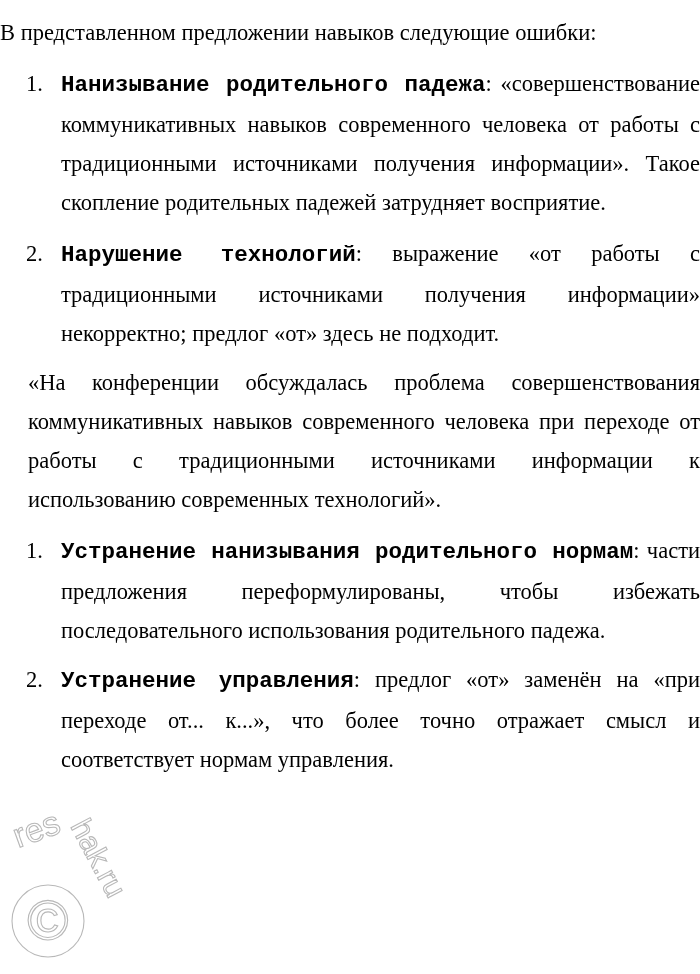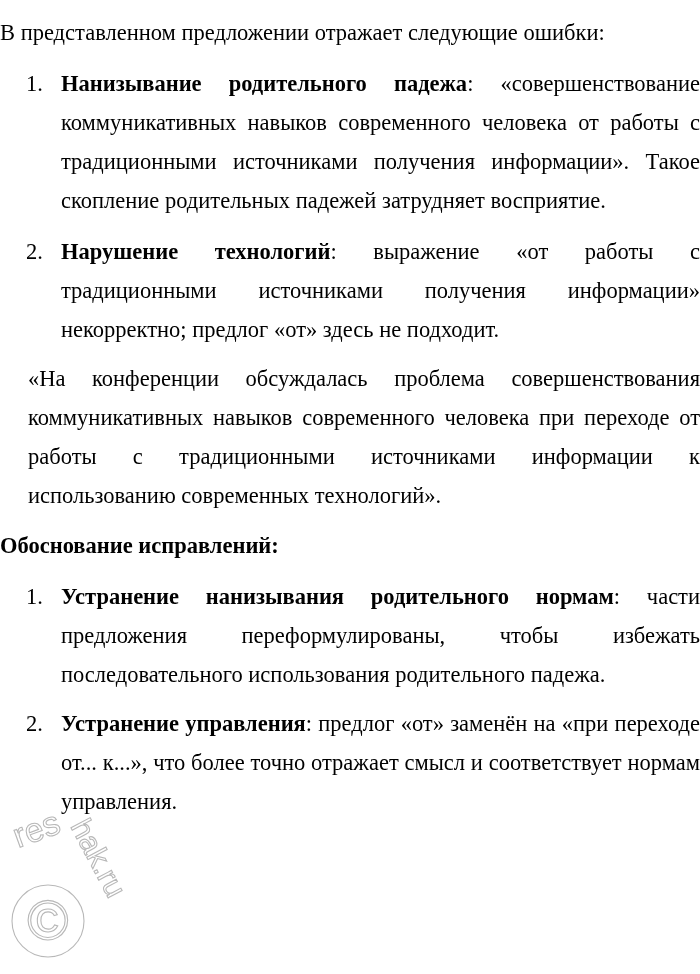--- a/index.html
+++ b/index.html
@@ -16,46 +16,45 @@
   .lead { margin-top: 13px; }
   ol { margin: 0; padding: 0; list-style: none; }
   .item { position: relative; padding-left: 61px; text-align: justify; }
   .item .num { position: absolute; left: 26px; top: 0; }
   .list1 { margin-top: 12px; }
   .list1 .item + .item { margin-top: 12px; }
   .heading { font-weight: bold; margin-top: 11px; }
   .quote { margin-top: 10px; margin-left: 28px; }
   .list2 { margin-top: 12px; }
   .list2 .item + .item { margin-top: 10px; }
-  b { font-weight: bold; }
+  b { font-weight: bold; font-family: Liberation Mono, monospace; }
   .watermark {
     position: absolute; left: 8px; top: 806px; width: 150px; height: 160px;
     pointer-events: none;
   }
 </style>
 </head>
 <body>
 
 <div class="doc">
-  <p class="lead">В представленном предложении отражает следующие ошибки:</p>
+  <p class="lead">В представленном предложении навыков следующие ошибки:</p>
 
   <ol class="list1">
     <li class="item">
       <span class="num">1.</span>
       <b>Нанизывание родительного падежа</b><span>: «совершенствование коммуникативных навыков современного человека от работы с традиционными источниками получения информации». Такое скопление родительных падежей затрудняет восприятие.</span>
     </li>
     <li class="item">
       <span class="num">2.</span>
       <b>Нарушение технологий</b><span>: выражение «от работы с традиционными источниками получения информации» некорректно; предлог «от» здесь не подходит.</span>
     </li>
   </ol>
 
   <p class="quote">«На конференции обсуждалась проблема совершенствования коммуникативных навыков современного человека при переходе от работы с традиционными источниками информации к использованию современных технологий».</p>
 
-  <p class="heading">Обоснование исправлений:</p>
 
   <ol class="list2">
     <li class="item">
       <span class="num">1.</span>
       <b>Устранение нанизывания родительного нормам</b><span>: части предложения переформулированы, чтобы избежать последовательного использования родительного падежа.</span>
     </li>
     <li class="item">
       <span class="num">2.</span>
       <b>Устранение управления</b><span>: предлог «от» заменён на «при переходе от... к...», что более точно отражает смысл и соответствует нормам управления.</span>
     </li>

